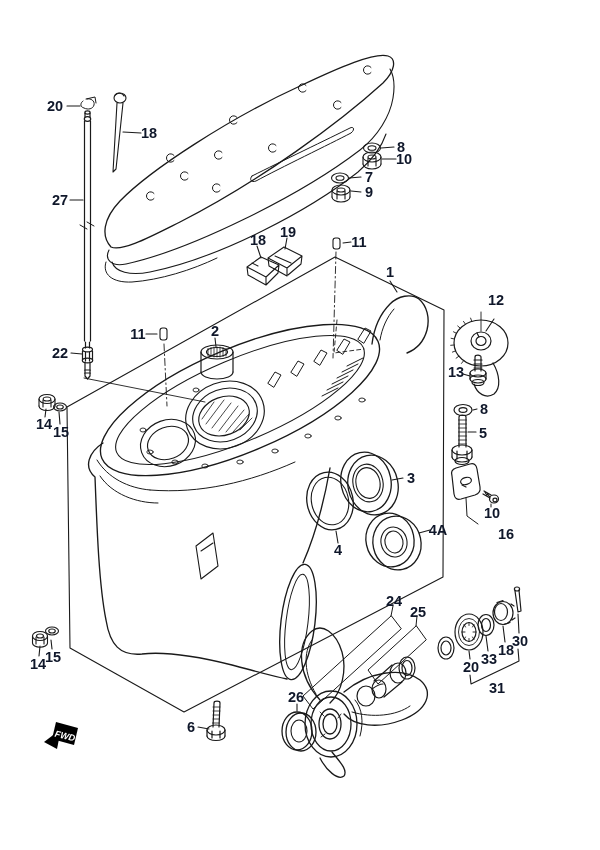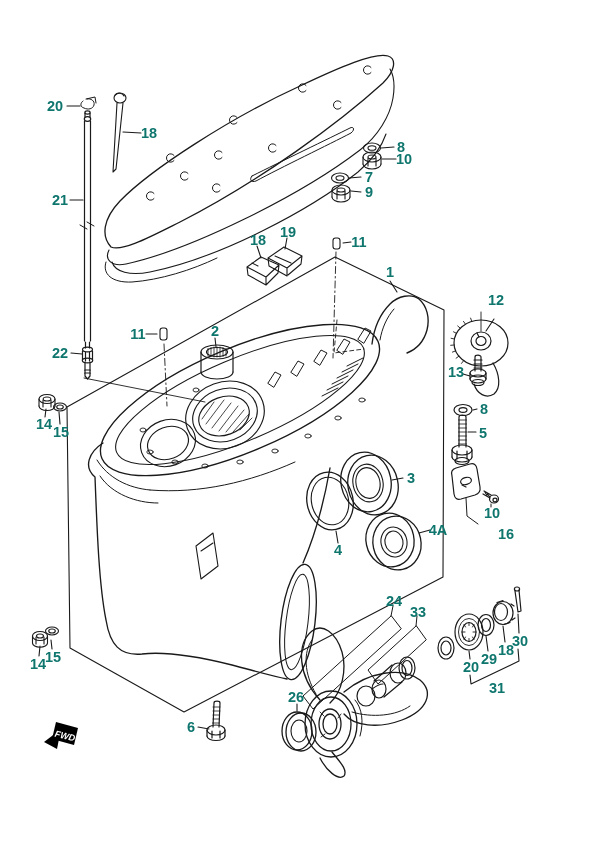--- a/index.html
+++ b/index.html
@@ -1,20 +1,20 @@
 <!DOCTYPE html>
 <html><head>
 <meta charset="utf-8">
 <style>
   html,body{margin:0;padding:0;background:#fff;}
   .stage{position:relative;width:600px;height:850px;background:#fff;overflow:hidden;
          font-family:"Liberation Sans", sans-serif;}
   .drawing{position:absolute;left:0;top:0;}
   .callout{position:absolute;transform:translate(-50%,-50%);
-           font:700 14.5px "Liberation Sans", sans-serif;color:#0f766e;
+           font:700 14.5px "Liberation Sans", sans-serif;color:#0f172a;
            white-space:nowrap;letter-spacing:0px;}
 </style>
 </head>
 <body>
 
 <div class="stage">
 
 <svg class="drawing" width="600" height="850" viewBox="0 0 600 850" fill="none" stroke="#1a1a1a" stroke-linecap="round" stroke-linejoin="round">
 
   <g stroke-width="1.1">
@@ -330,25 +330,25 @@
 <span class="callout" style="left:456px;top:372px">13</span>
 <span class="callout" style="left:44px;top:424px">14</span>
 <span class="callout" style="left:61px;top:432px">15</span>
 <span class="callout" style="left:38px;top:664px">14</span>
 <span class="callout" style="left:53px;top:657px">15</span>
 <span class="callout" style="left:506px;top:534px">16</span>
 <span class="callout" style="left:492px;top:513px">10</span>
 <span class="callout" style="left:258px;top:240px">18</span>
 <span class="callout" style="left:288px;top:232px">19</span>
 <span class="callout" style="left:55px;top:106px">20</span>
-<span class="callout" style="left:60px;top:200px">21</span>
+<span class="callout" style="left:60px;top:200px">27</span>
 <span class="callout" style="left:60px;top:353px">22</span>
 <span class="callout" style="left:149px;top:133px">18</span>
 <span class="callout" style="left:394px;top:601px">24</span>
-<span class="callout" style="left:418px;top:612px">33</span>
+<span class="callout" style="left:418px;top:612px">25</span>
 <span class="callout" style="left:296px;top:697px">26</span>
 <span class="callout" style="left:471px;top:667px">20</span>
 <span class="callout" style="left:506px;top:650px">18</span>
-<span class="callout" style="left:489px;top:659px">29</span>
+<span class="callout" style="left:489px;top:659px">33</span>
 <span class="callout" style="left:520px;top:641px">30</span>
 <span class="callout" style="left:497px;top:688px">31</span>
 
 </div>
 
 </body></html>

